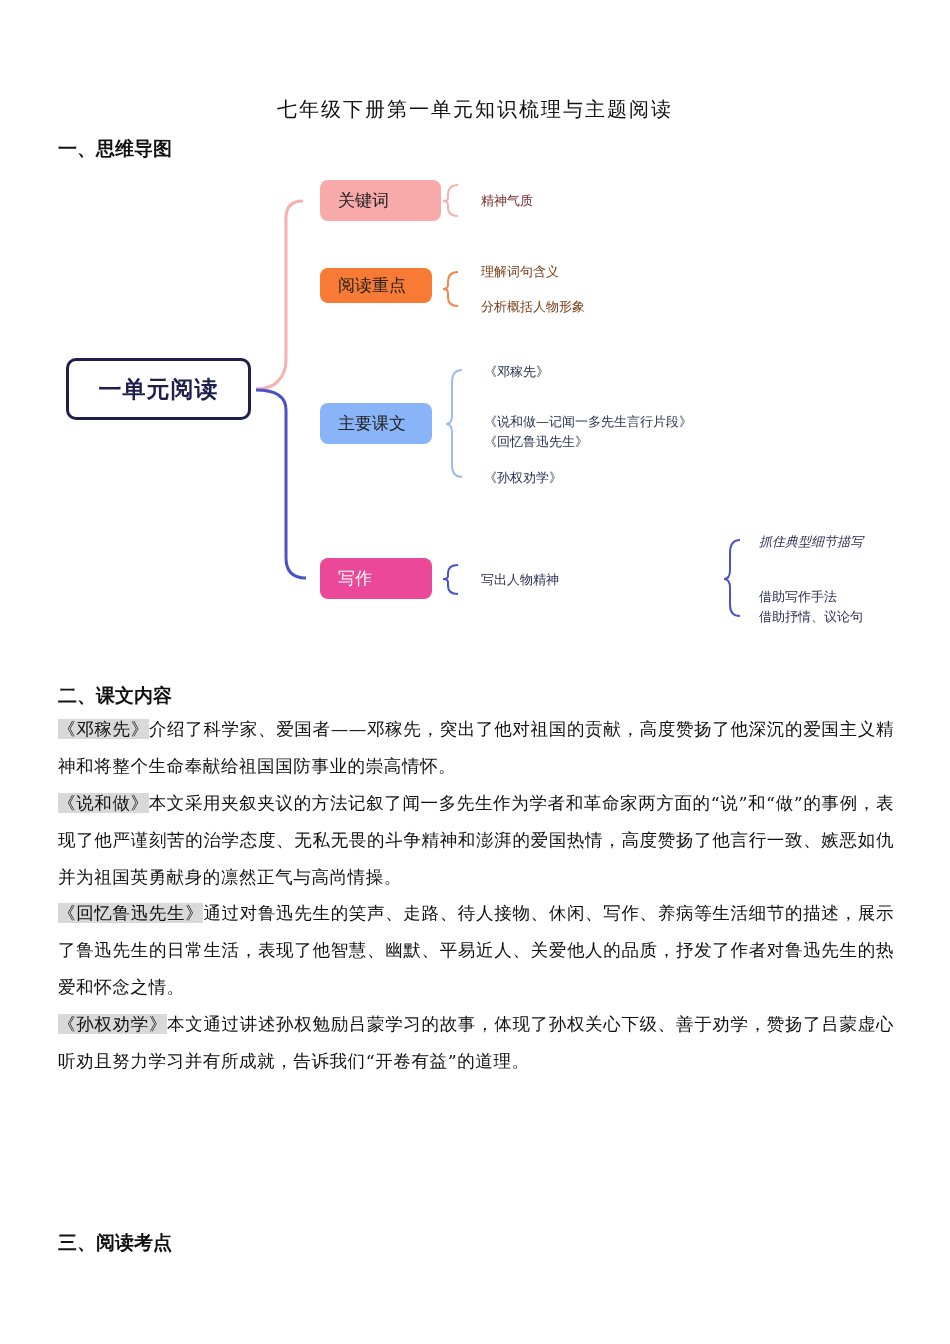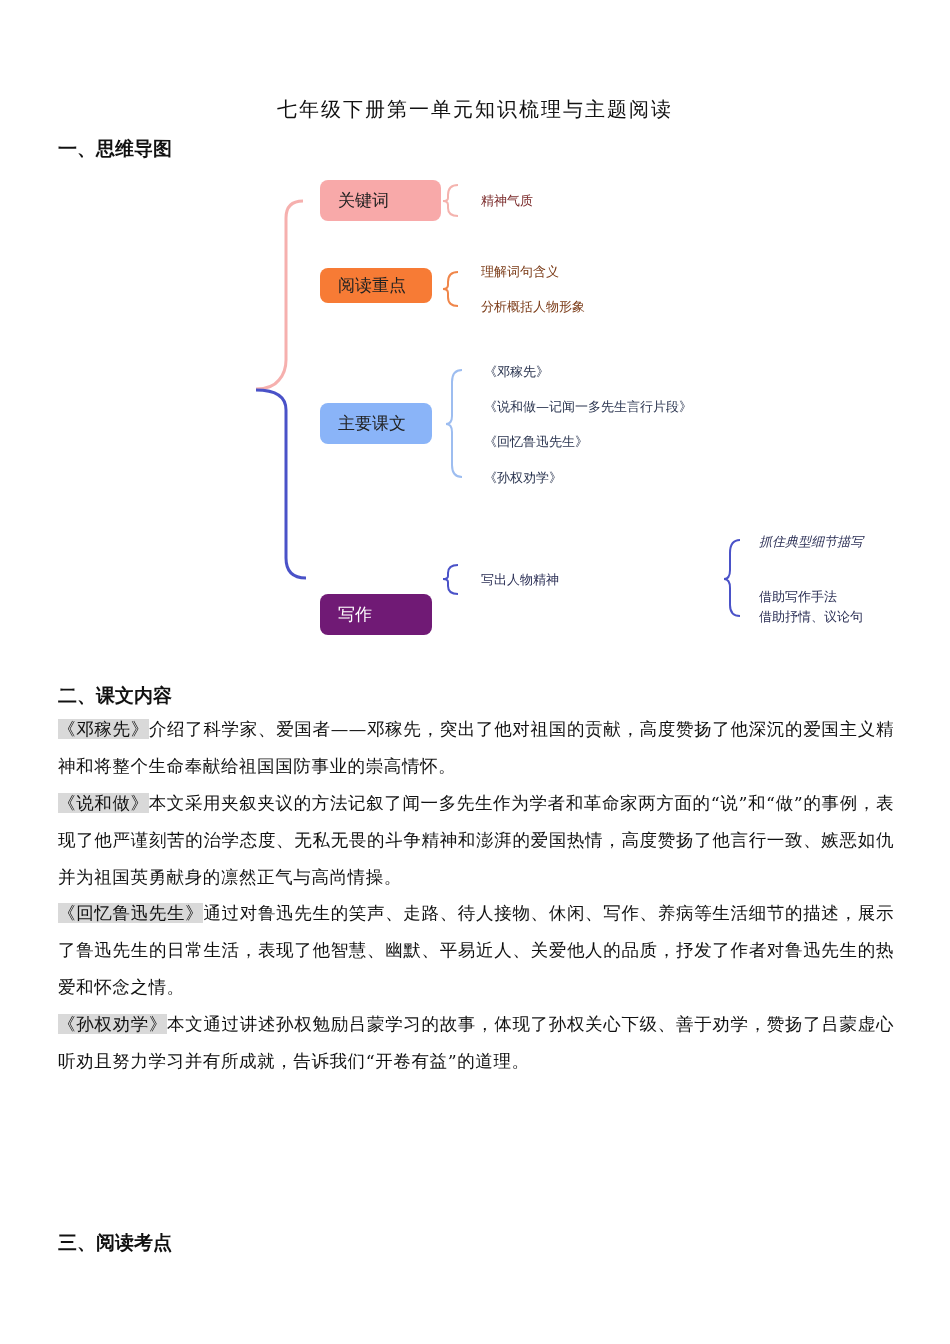--- a/index.html
+++ b/index.html
@@ -39,39 +39,40 @@
 
     <path d="M458 272 Q448 272 448 282 L448 285 Q448 289 443 289 Q448 289 448 293 L448 297 Q448 306 458 306" fill="none" stroke="#f0864a" stroke-width="2"></path>
 
     <path d="M462 370 Q452 370 452 382 L452 416 Q452 424 446 424 Q452 424 452 432 L452 465 Q452 477 462 477" fill="none" stroke="#9dbdf0" stroke-width="2"></path>
 
     <path d="M458 565 Q448 565 448 573 L448 576 Q448 579 443 579 Q448 579 448 582 L448 586 Q448 594 458 594" fill="none" stroke="#4a52c8" stroke-width="2"></path>
 
     <path d="M740 540 Q730 540 730 553 L730 570 Q730 579 724 579 Q730 579 730 588 L730 605 Q730 616 740 616" fill="none" stroke="#4a52c8" stroke-width="2"></path>
   </svg>
 
+  <div class="node root">一单元阅读</div>
 
   <div class="node" style="left:320px; top:180px; width:121px; height:41px; background:#f8a9a9; padding-left:18px; box-sizing:border-box;">
     <span>关键词</span>
   </div>
   <div class="node" style="left:320px; top:268px; width:112px; height:35px; background:#f77b35; padding-left:18px; box-sizing:border-box;">
     <span>阅读重点</span>
   </div>
   <div class="node" style="left:320px; top:403px; width:112px; height:41px; background:#8ab4f8; padding-left:18px; box-sizing:border-box;">
     <span>主要课文</span>
   </div>
-  <div class="node" style="left:320px; top:558px; width:112px; height:41px; background:#701a75; color:#ffffff; padding-left:18px; box-sizing:border-box;margin-top:36px;">
+  <div class="node" style="left:320px; top:558px; width:112px; height:41px; background:#ec4899; color:#ffffff; padding-left:18px; box-sizing:border-box;">
     <span>写作</span>
   </div>
 
   <div class="leaf" style="left:481px; top:192px; color:#7a2a2a;">精神气质</div>
   <div class="leaf" style="left:481px; top:263px; color:#7a3a16;">理解词句含义</div>
   <div class="leaf" style="left:481px; top:298px; color:#7a3a16;">分析概括人物形象</div>
   <div class="leaf" style="left:484px; top:363px; color:#2b3550;">《邓稼先》</div>
-  <div class="leaf" style="left:484px; top:398px; color:#2b3550;">《说和做—记闻一多先生言行片段》</div>
+  <div class="leaf" style="left:484px; top:413px; color:#2b3550;">《说和做—记闻一多先生言行片段》</div>
   <div class="leaf" style="left:484px; top:433px; color:#2b3550;">《回忆鲁迅先生》</div>
   <div class="leaf" style="left:484px; top:469px; color:#2b3550;">《孙权劝学》</div>
   <div class="leaf" style="left:481px; top:571px; color:#2b2f55;">写出人物精神</div>
   <div class="leaf" style="left:759px; top:533px; color:#2b2f55;font-style:italic;">抓住典型细节描写</div>
   <div class="leaf" style="left:759px; top:588px; color:#2b2f55;">借助写作手法</div>
   <div class="leaf" style="left:759px; top:608px; color:#2b2f55;">借助抒情、议论句</div>
 </div>
 
 <div class="section-h" style="top:683px;">二、课文内容</div>
 

